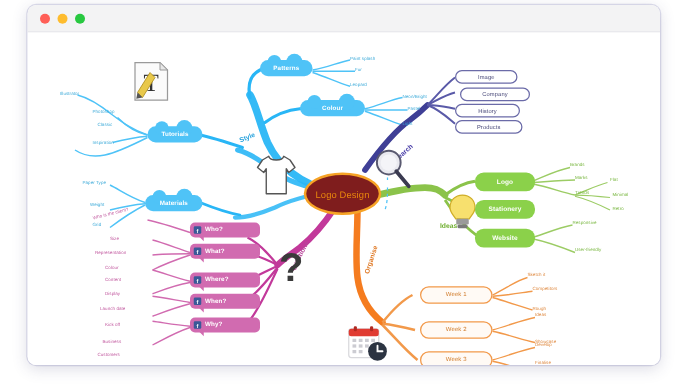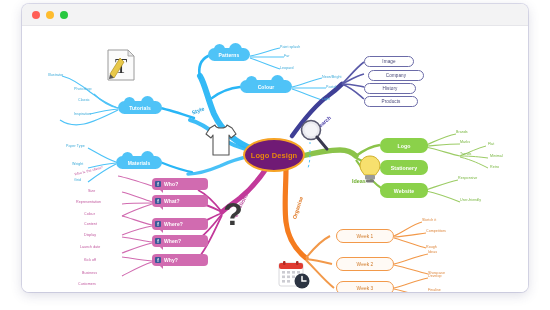--- a/index.html
+++ b/index.html
@@ -57,23 +57,23 @@
     justify-content: center;
     white-space: nowrap;
     letter-spacing: 0.1px;
   }
 
   
   .central {
     border: 2.2px solid #f6a326;
     border-radius: 50%;
     color: #e8870d;
-    background: #701a75;
+    background: #7f1d1d;
     font-size: 7.5px;
-    font-weight: 700;
+    font-weight: 400;
   }
 
   
   .cloud {
     background: #4fc3f7;
     color: #ffffff;
     font-size: 5px;
     font-weight: 700;
     border-radius: 9px;
   }

